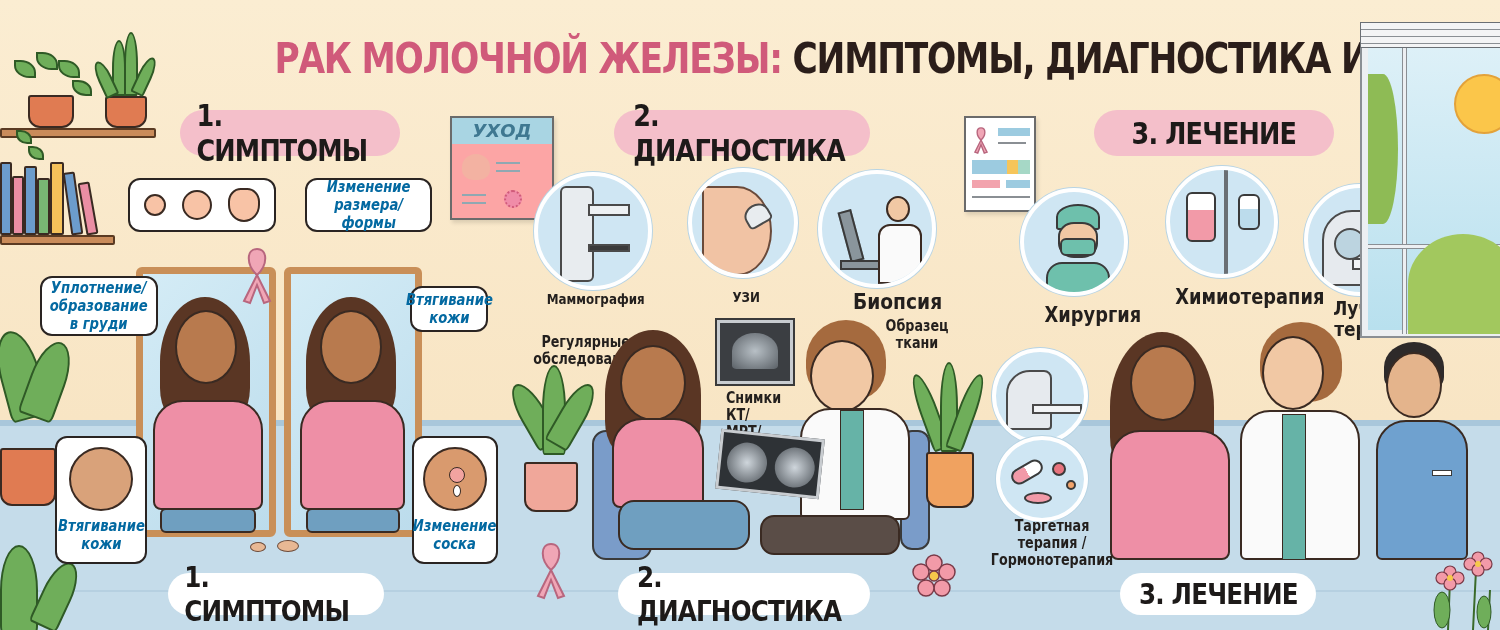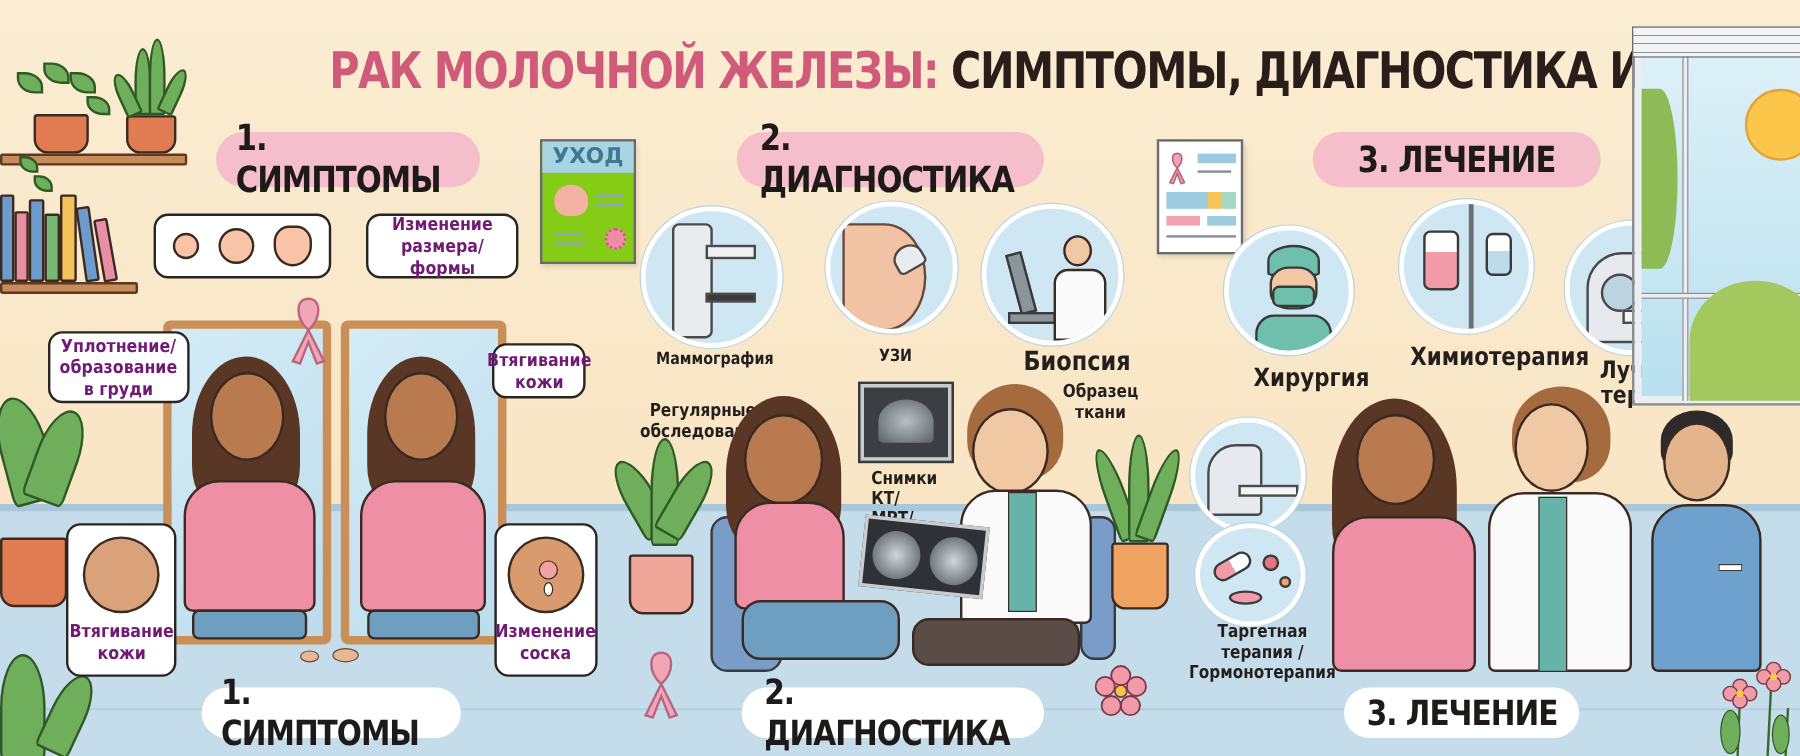--- a/index.html
+++ b/index.html
@@ -24,22 +24,22 @@
   .title .dark { color: #2b1e1a; }
 
   .pill { position: absolute; height: 46px; border-radius: 23px; background: #f4bfca;
     display: flex; align-items: center; justify-content: center;
     font-family: "DejaVu Sans", sans-serif; font-weight: bold; font-size: 30px; color: #1d1a19;
     letter-spacing: -1px; }
   .pill span { display: inline-block; transform: scaleX(0.85); }
   .pill-bottom { background: #ffffff; height: 42px; font-size: 29px; }
 
   .bubble { position: absolute; background: #fff; border: 2.5px solid #2a2422; border-radius: 12px;
-    font-family: "DejaVu Sans", sans-serif; font-weight: bold; font-size: 15px; color: #701a75;
-    text-align: center; line-height: 18px; display: flex; align-items: center; justify-content: center; padding: 4px 16px; }
+    font-family: "DejaVu Sans", sans-serif; font-weight: bold; font-size: 15px; color: #0369a1;
+    text-align: center; line-height: 18px; display: flex; align-items: center; justify-content: center; padding: 4px 16px; font-style: italic; }
   .bubble span { transform: scaleX(0.88); display: inline-block; white-space: pre-line; }
 
   .circle { position: absolute; border-radius: 50%; background: #cfe6f3; border: 4px solid #fff;
     box-shadow: 0 0 0 1px #b8d4e4; overflow: hidden; }
   .label { position: absolute; font-family: "DejaVu Sans", sans-serif; font-weight: bold;
     color: #231f1d; text-align: center; white-space: pre-line; line-height: 1.05; }
   .label span { display: inline-block; transform: scaleX(0.85); }
   .sub { font-weight: bold; font-size: 15px; line-height: 17px; }
 
   .mirror { position: absolute; border: 7px solid #c98f58; border-radius: 6px; background: linear-gradient(135deg,#d4ecf6 0%, #bcdcec 100%); }
@@ -172,21 +172,21 @@
 соска</span>
 </div>
 
 <div class="abs" style="left:250px;top:542px;width:16px;height:10px;border-radius:50%;background:#e8b894;border:1.5px solid #6a4a3a;"></div>
 <div class="abs" style="left:277px;top:540px;width:22px;height:12px;border-radius:50%;background:#e8b894;border:1.5px solid #6a4a3a;"></div>
 
 <div class="pill pill-bottom" style="left:168px;top:573px;width:216px;">
   <span>1. СИМПТОМЫ</span>
 </div>
 
-<div class="poster" style="left:450px;top:116px;width:80px;height:104px;background:#84cc16;">
+<div class="poster" style="left:450px;top:116px;width:104px;height:104px;background:#fca5a5;font-style:italic;">
   <div style="background:#a9d5e3;height:26px;text-align:center;font-family:'DejaVu Sans',sans-serif;font-weight:bold;font-size:18px;color:#3f7891;line-height:26px;">УХОД</div>
   <div style="position:absolute;left:10px;top:36px;width:28px;height:26px;border-radius:50% 50% 40% 40%;background:#f3b2a2;"></div>
   <div style="position:absolute;left:44px;top:44px;width:24px;height:2px;background:#8fa8b2;"></div>
   <div style="position:absolute;left:44px;top:52px;width:24px;height:2px;background:#8fa8b2;"></div>
   <div style="position:absolute;left:10px;top:76px;width:24px;height:2px;background:#8fa8b2;"></div>
   <div style="position:absolute;left:10px;top:84px;width:24px;height:2px;background:#8fa8b2;"></div>
   <div style="position:absolute;left:52px;top:72px;width:18px;height:18px;border-radius:50%;background:#f08ca8;border:2px dotted #d05a7a;"></div>
 </div>
 
 <div class="pill" style="left:614px;top:110px;width:256px;">

